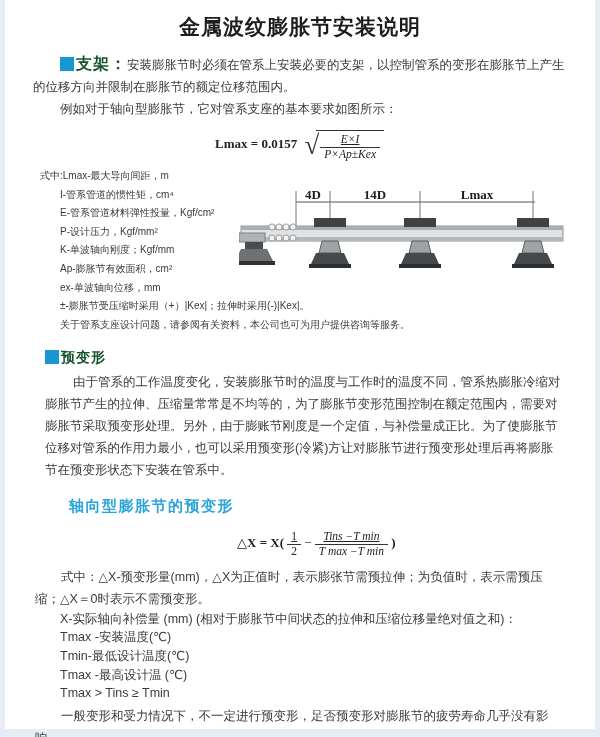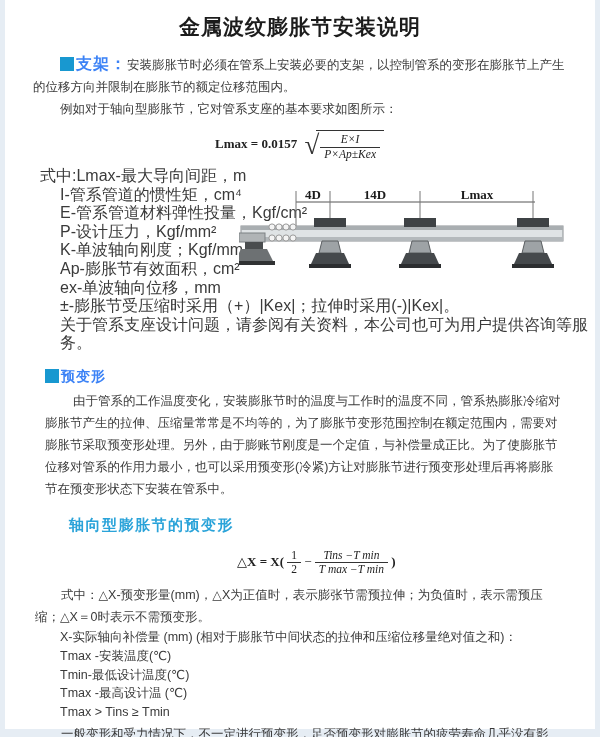--- a/index.html
+++ b/index.html
@@ -28,34 +28,34 @@
     font-size:12.5px;
     line-height:22px;
     color:#3a3a3a;
   }
   .support-intro{margin:12px 28px 0 28px;text-indent:27px;}
   .example-line{margin:0 28px;text-indent:27px;}
   .sec-square{
     display:inline-block;width:14px;height:14px;
     background:#1898d0;margin-right:2px;vertical-align:-2px;
   }
-  .sec-label{color:#3b82f6;font-size:16px;font-weight:bold;letter-spacing:1px;}
+  .sec-label{color:#14532d;font-size:16px;font-weight:bold;letter-spacing:1px;}
   .formula{
     font-family:"Liberation Serif","DejaVu Serif",serif;
     color:#222;font-size:13px;
   }
   .formula-1{margin:10px 0 6px 210px;}
   .f-lhs{font-weight:bold;}
   .frac{display:inline-block;vertical-align:middle;text-align:center;line-height:1.15;font-size:11.5px;}
-  .frac .num{display:block;padding:0 4px;border-bottom:1px solid #333;}
+  .frac .num{display:block;padding:0 4px;border-bottom:1px solid #333;text-decoration:underline;}
   .frac .den{display:block;padding:0 4px;}
   .sqrt-sign{font-size:27px;font-weight:normal;vertical-align:middle;margin:0 -3px 0 4px;color:#333;}
   .sqrt-body{display:inline-block;border-top:1.4px solid #333;padding:2px 4px 0 4px;vertical-align:middle;}
   .f-ital{font-style:italic;}
-  .defs{margin-top:6px;font-size:16px;line-height:18.6px;}
+  .defs{margin-top:6px;font-size:10px;line-height:18.6px;}
   .def-line{margin-left:35px;}
   .def-line.sub{margin-left:55px;}
   .diagram{position:absolute;left:234px;top:186px;width:332px;height:98px;}
   .sec-heading{margin:14px 0 2px 40px;}
   .sec-heading .sec-label{font-size:14px;}
   .predeform-body{margin:4px 30px 0 40px;text-indent:28px;}
   .sub-heading{
     margin:16px 10px 0 64px;
     color:#2aa3d9;font-size:15px;font-weight:bold;letter-spacing:1.5px;
   }

